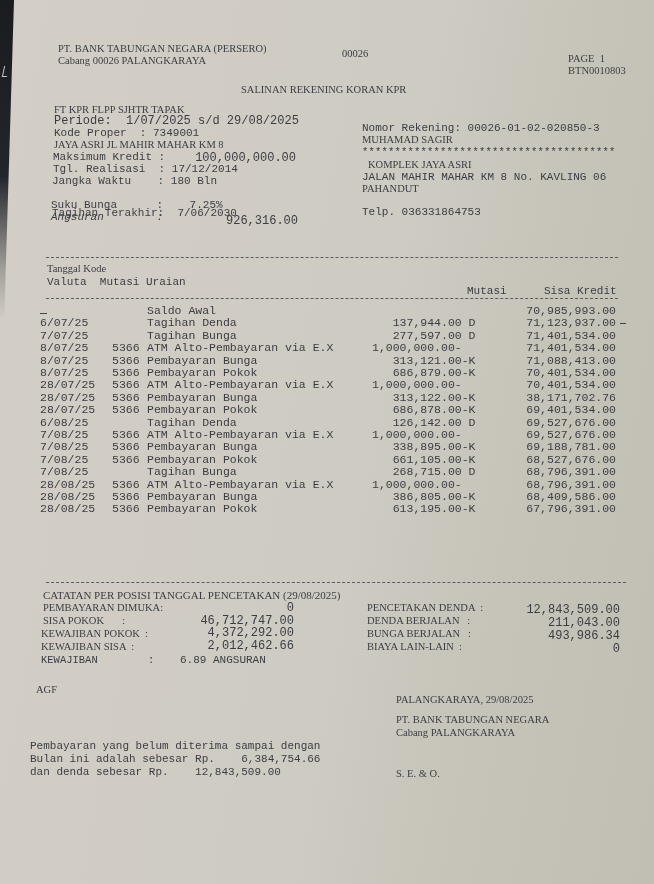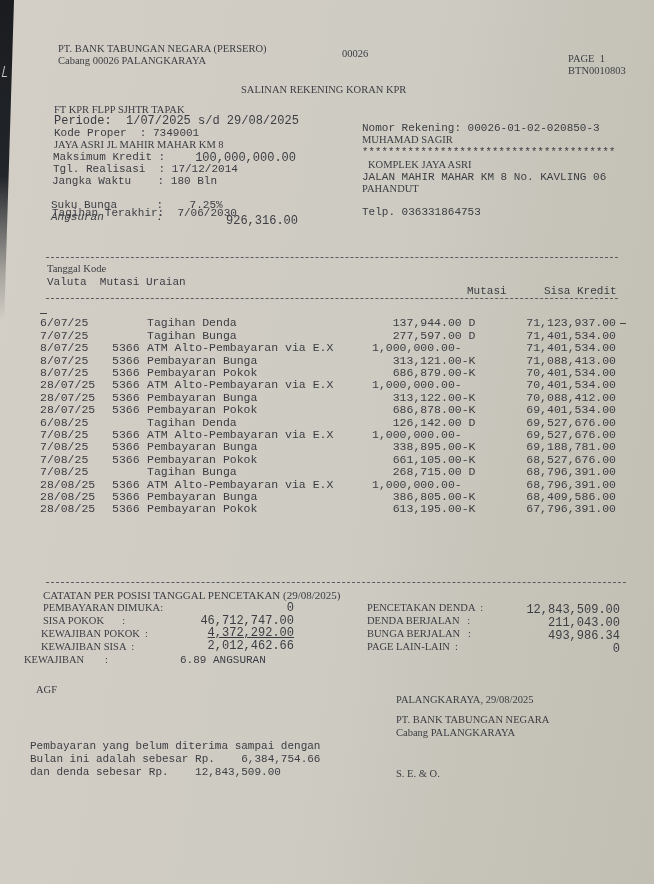--- a/index.html
+++ b/index.html
@@ -104,20 +104,27 @@
 <div class="abs t10 serif" style="left:47px; top:263px;">Tanggal Kode</div>
 <div class="abs t11" style="left:47px; top:276px;">Valuta  Mutasi Uraian</div>
 <div class="abs t11" style="left:430px; top:285px;margin-left:37px;">Mutasi</div>
 <div class="abs t11" style="left:544px; top:285px;">Sisa Kredit</div>
 <div class="dash" style="left:46px; width:572px; top:298px;"></div>
 
 <div class="mark" style="left:40px; width:7px; top:313px;"></div>
 <div class="mark" style="left:620px; width:6px; top:323px;"></div>
 
 <div id="tx-body" style="position:absolute; left:0; top:305px; width:654px; height:220px;">
+  <div class="tx-row" style="top:0px;">
+    <span class="tx-date"></span>
+    <span class="tx-code"></span>
+    <span class="tx-desc">Saldo Awal</span>
+    <span class="tx-mut"></span>
+    <span class="tx-sisa">70,985,993.00</span>
+  </div>
   <div class="tx-row" style="top:12.4px;">
     <span class="tx-date">6/07/25</span>
     <span class="tx-code"></span>
     <span class="tx-desc">Tagihan Denda</span>
     <span class="tx-mut">   137,944.00 D</span>
     <span class="tx-sisa">71,123,937.00</span>
   </div>
   <div class="tx-row" style="top:24.8px;">
     <span class="tx-date">7/07/25</span>
     <span class="tx-code"></span>
@@ -151,21 +158,21 @@
     <span class="tx-code">5366</span>
     <span class="tx-desc">ATM Alto-Pembayaran via E.X</span>
     <span class="tx-mut">1,000,000.00-</span>
     <span class="tx-sisa">70,401,534.00</span>
   </div>
   <div class="tx-row" style="top:86.8px;">
     <span class="tx-date">28/07/25</span>
     <span class="tx-code">5366</span>
     <span class="tx-desc">Pembayaran Bunga</span>
     <span class="tx-mut">   313,122.00-K</span>
-    <span class="tx-sisa">70,088,412.00</span>
+    <span class="tx-sisa">38,171,702.76</span>
   </div>
   <div class="tx-row" style="top:99.2px;">
     <span class="tx-date">28/07/25</span>
     <span class="tx-code">5366</span>
     <span class="tx-desc">Pembayaran Pokok</span>
     <span class="tx-mut">   686,878.00-K</span>
     <span class="tx-sisa">69,401,534.00</span>
   </div>
   <div class="tx-row" style="top:111.6px;">
     <span class="tx-date">6/08/25</span>
@@ -226,33 +233,33 @@
 </div>
 
 <div class="dash" style="left:46px; width:580px; top:582px;"></div>
 <div class="abs t11 serif" style="left:43px; top:589px;">CATATAN PER POSISI TANGGAL PENCETAKAN (29/08/2025)</div>
 
 <div class="abs t10 serif" style="left:43px; top:602px;">PEMBAYARAN DIMUKA:</div>
 <div class="abs t12 right" style="left:180px; width:114px; top:602px;">0</div>
 <div class="abs t10 serif" style="left:43px; top:615px;">SISA POKOK       :</div>
 <div class="abs t12 right" style="left:180px; width:114px; top:615px;">46,712,747.00</div>
 <div class="abs t10 serif" style="left:41px; top:628px;">KEWAJIBAN POKOK  :</div>
-<div class="abs t12 right" style="left:180px; width:114px; top:627px;text-decoration:underline;">4,372,292.00</div>
+<div class="abs t12 right" style="left:180px; width:114px; top:627px;">4,372,292.00</div>
 <div class="abs t10 serif" style="left:41px; top:641px;">KEWAJIBAN SISA  :</div>
 <div class="abs t12 right" style="left:180px; width:114px; top:640px;">2,012,462.66</div>
-<div class="abs t10 serif" style="left:24px; top:654px;">KEWAJIBAN        :</div>
+<div class="abs t10 serif" style="left:41px; top:654px;font-family:Liberation Mono, monospace;">KEWAJIBAN        :</div>
 <div class="abs t11" style="left:180px; top:654px;">6.89 ANGSURAN</div>
 
 <div class="abs t10 serif" style="left:367px; top:602px;">PENCETAKAN DENDA  :</div>
 <div class="abs t12 right" style="left:500px; width:120px; top:604px;">12,843,509.00</div>
 <div class="abs t10 serif" style="left:367px; top:615px;">DENDA BERJALAN   :</div>
 <div class="abs t12 right" style="left:500px; width:120px; top:617px;">211,043.00</div>
 <div class="abs t10 serif" style="left:367px; top:628px;">BUNGA BERJALAN   :</div>
 <div class="abs t12 right" style="left:500px; width:120px; top:630px;">493,986.34</div>
-<div class="abs t10 serif" style="left:367px; top:641px;">PAGE LAIN-LAIN  :</div>
+<div class="abs t10 serif" style="left:367px; top:641px;">BIAYA LAIN-LAIN  :</div>
 <div class="abs t12 right" style="left:500px; width:120px; top:643px;">0</div>
 
 <div class="abs t10 serif" style="left:36px; top:684px;">AGF</div>
 <div class="abs t10 serif" style="left:396px; top:686px;margin-top:8px;">PALANGKARAYA, 29/08/2025</div>
 <div class="abs t10 serif" style="left:396px; top:714px;">PT. BANK TABUNGAN NEGARA</div>
 <div class="abs t10 serif" style="left:396px; top:727px;">Cabang PALANGKARAYA</div>
 <div class="abs t11" style="left:30px; top:740px;">Pembayaran yang belum diterima sampai dengan</div>
 <div class="abs t11" style="left:30px; top:753px;">Bulan ini adalah sebesar Rp.    6,384,754.66</div>
 <div class="abs t11" style="left:30px; top:766px;">dan denda sebesar Rp.    12,843,509.00</div>
 <div class="abs t10 serif" style="left:396px; top:768px;">S. E. &amp; O.</div>

